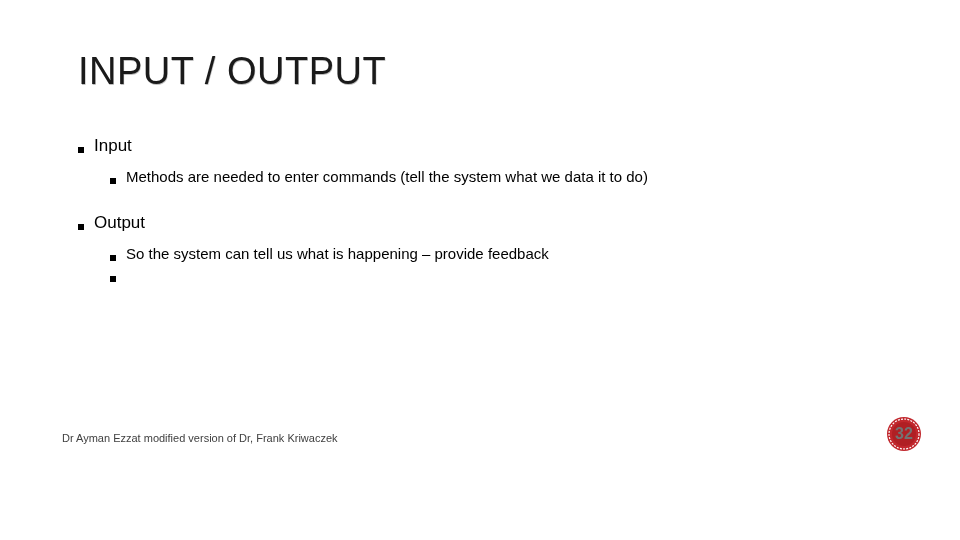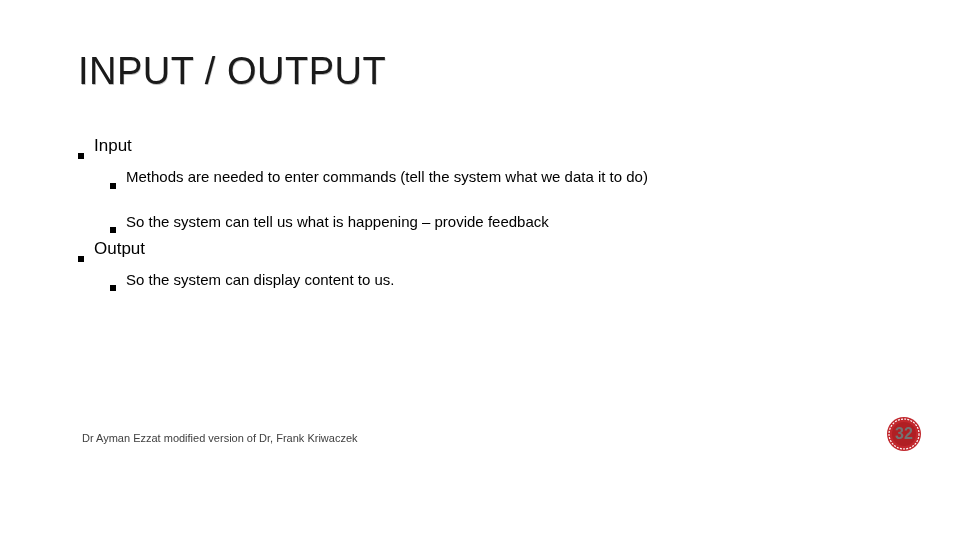--- a/index.html
+++ b/index.html
@@ -7,29 +7,29 @@
   .slide { position: relative; width: 960px; height: 472px; padding: 50px 78px 0 78px; }
   .title {
     font-size: 38px;
     font-weight: 400;
     letter-spacing: 0.5px;
     color: #1a1a1a;
     text-shadow: 0.5px 0.5px 0 rgba(0,0,0,0.25);
     margin-bottom: 40px;
   }
   .content { font-size: 15px; line-height: 1.55; }
-  .bullet-row { display: flex; align-items: flex-end; }
+  .bullet-row { display: flex; align-items: center; }
   .bullet-row.lvl1 { margin-bottom: 6px; }
   .bullet-row.lvl2 { padding-left: 32px; margin-bottom: 3px; }
   .sq { width: 6px; height: 6px; background: #000; margin-top: 8px; margin-right: 10px; flex-shrink: 0; }
   .lvl1 .label { font-size: 17px; font-weight: 400; }
   .section-gap { height: 18px; }
   .footer-credit {
     position: absolute;
-    left: 82px;
+    left: 62px;
     bottom: 28px;
     font-size: 11px;
     color: #404040;
   }
   .page-badge {
     position: absolute;
     right: 38px;
     bottom: 20px;
     width: 36px;
     height: 36px;
@@ -55,31 +55,30 @@
       <span class="sq"></span>
       <span class="label">Input</span>
     </div>
     <div class="bullet-row lvl2">
       <span class="sq"></span>
       <span>Methods are needed to enter commands (tell the system what we data it to do)</span>
     </div>
 
     <div class="section-gap"></div>
 
-    <div class="bullet-row lvl2">
-      <span class="sq"></span>
-      <span>So the system can tell us what is happening – provide feedback</span>
-    </div>
     <div class="bullet-row lvl1">
       <span class="sq"></span>
       <span class="label">Output</span>
     </div>
     <div class="bullet-row lvl2">
       <span class="sq"></span>
-      <span>So the system can display content to us.</span>
+      <span>So the system can tell us what is happening – provide feedback</span>
+    </div>
+    <div class="bullet-row lvl2">
+      <span class="sq"></span>
     </div>
 
   </div>
 
   <div class="footer-credit">Dr Ayman Ezzat modified version of Dr, Frank Kriwaczek</div>
 
   <div class="page-badge">
     <svg width="36" height="36" viewBox="0 0 36 36">
       <circle cx="18" cy="18" r="17" fill="#c1272d"></circle>
       <circle cx="18" cy="18" r="15" fill="none" stroke="#fff" stroke-width="1.2" stroke-dasharray="2 1.2"></circle>

